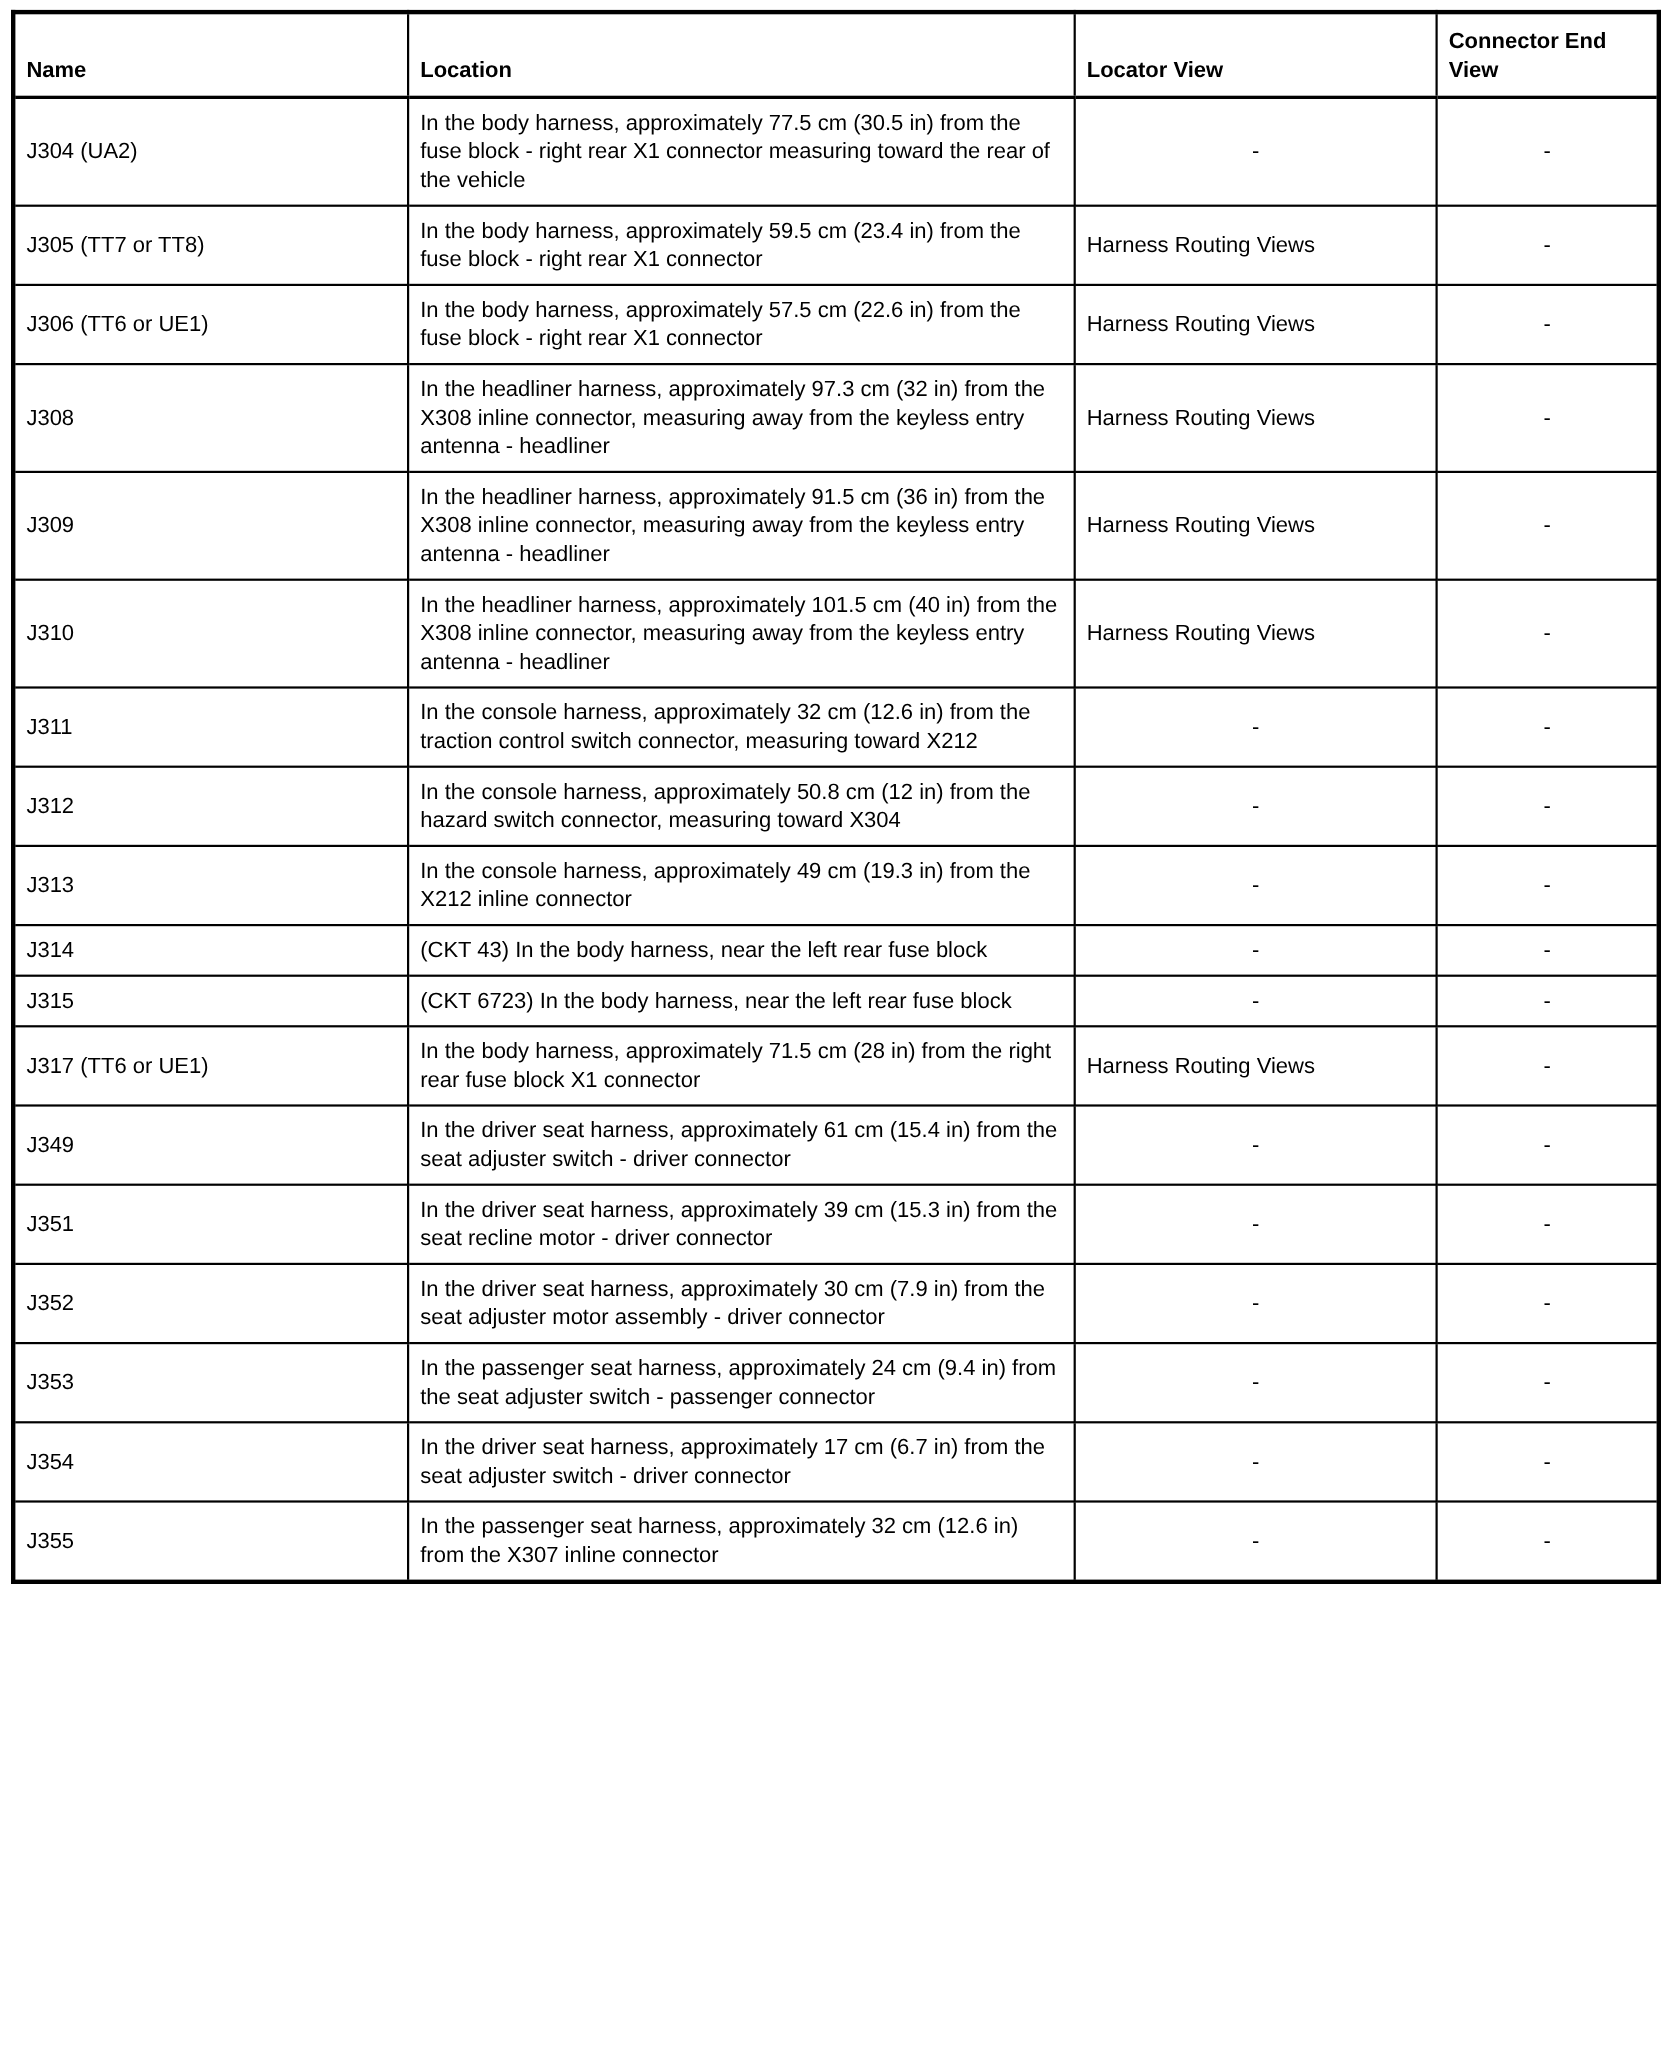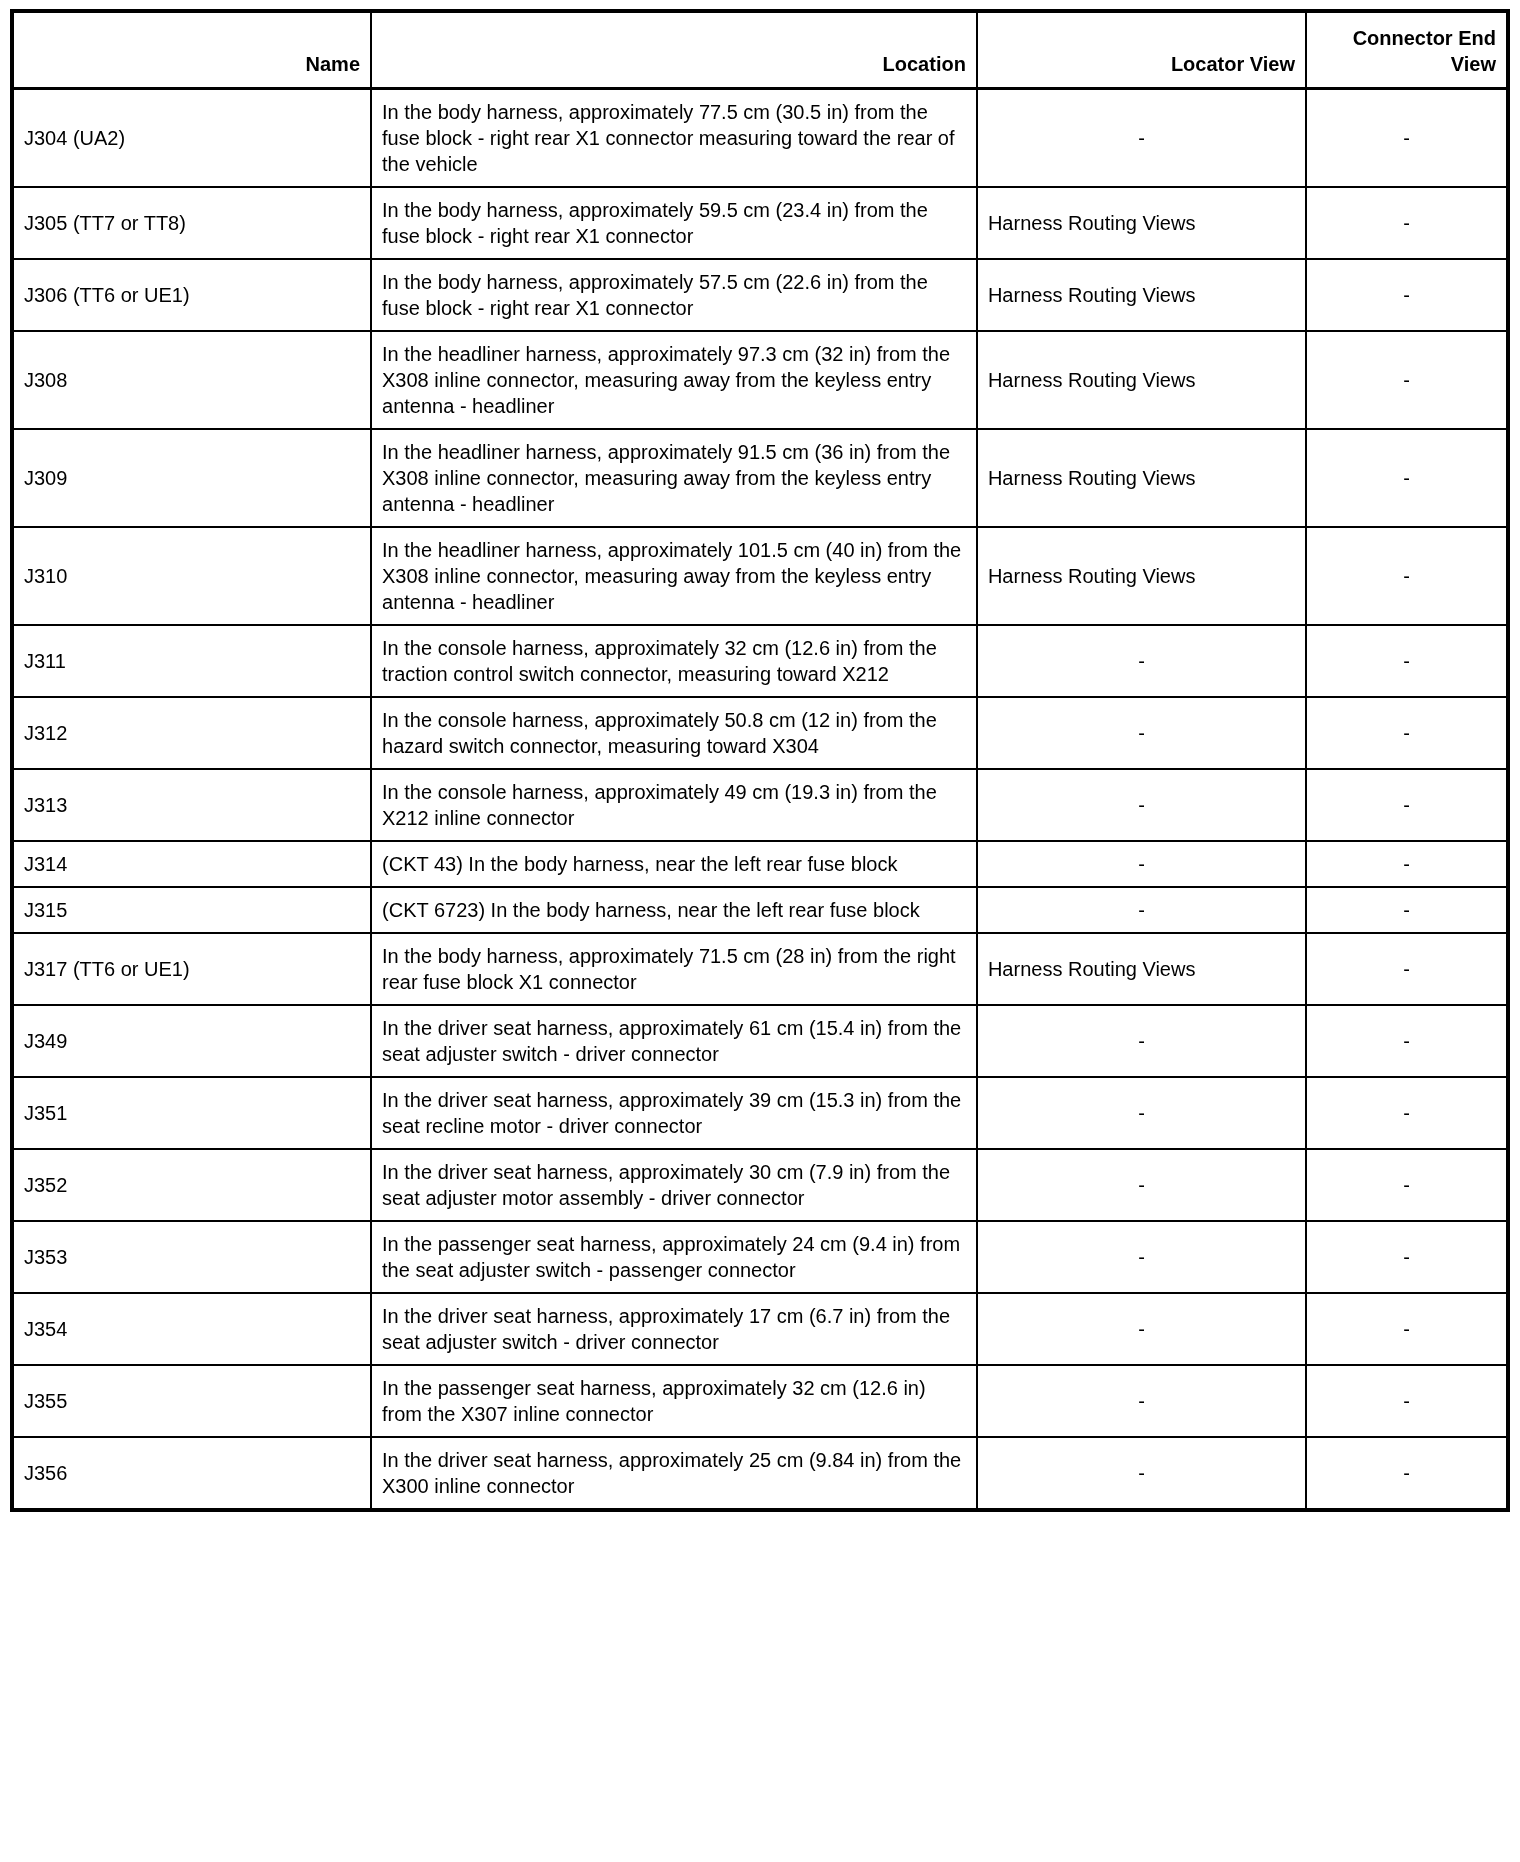--- a/index.html
+++ b/index.html
@@ -25,21 +25,21 @@
   th, td {
     border: 2px solid #000000;
     padding: 9px 10px;
     font-size: 20px;
     line-height: 1.3;
     word-wrap: break-word;
     overflow-wrap: break-word;
   }
   thead th {
     font-weight: bold;
-    text-align: right;
+    text-align: left;
     vertical-align: bottom;
     border-bottom: 3px solid #000000;
     padding-top: 12px;
     padding-bottom: 10px;
   }
   td.col-name {
     vertical-align: middle;
   }
   td.col-location {
     text-align: left;
@@ -182,21 +182,15 @@
           <td class="col-location">In the driver seat harness, approximately 17 cm (6.7 in) from the seat adjuster switch - driver connector</td>
           <td class="col-locator dash">-</td>
           <td class="col-connector dash">-</td>
         </tr>
         <tr>
           <td class="col-name">J355</td>
           <td class="col-location">In the passenger seat harness, approximately 32 cm (12.6 in) from the X307 inline connector</td>
           <td class="col-locator dash">-</td>
           <td class="col-connector dash">-</td>
         </tr>
-        <tr>
-          <td class="col-name">J356</td>
-          <td class="col-location">In the driver seat harness, approximately 25 cm (9.84 in) from the X300 inline connector</td>
-          <td class="col-locator dash">-</td>
-          <td class="col-connector dash">-</td>
-        </tr>
       </tbody>
   </table>
 </div>
 
 </body></html>

